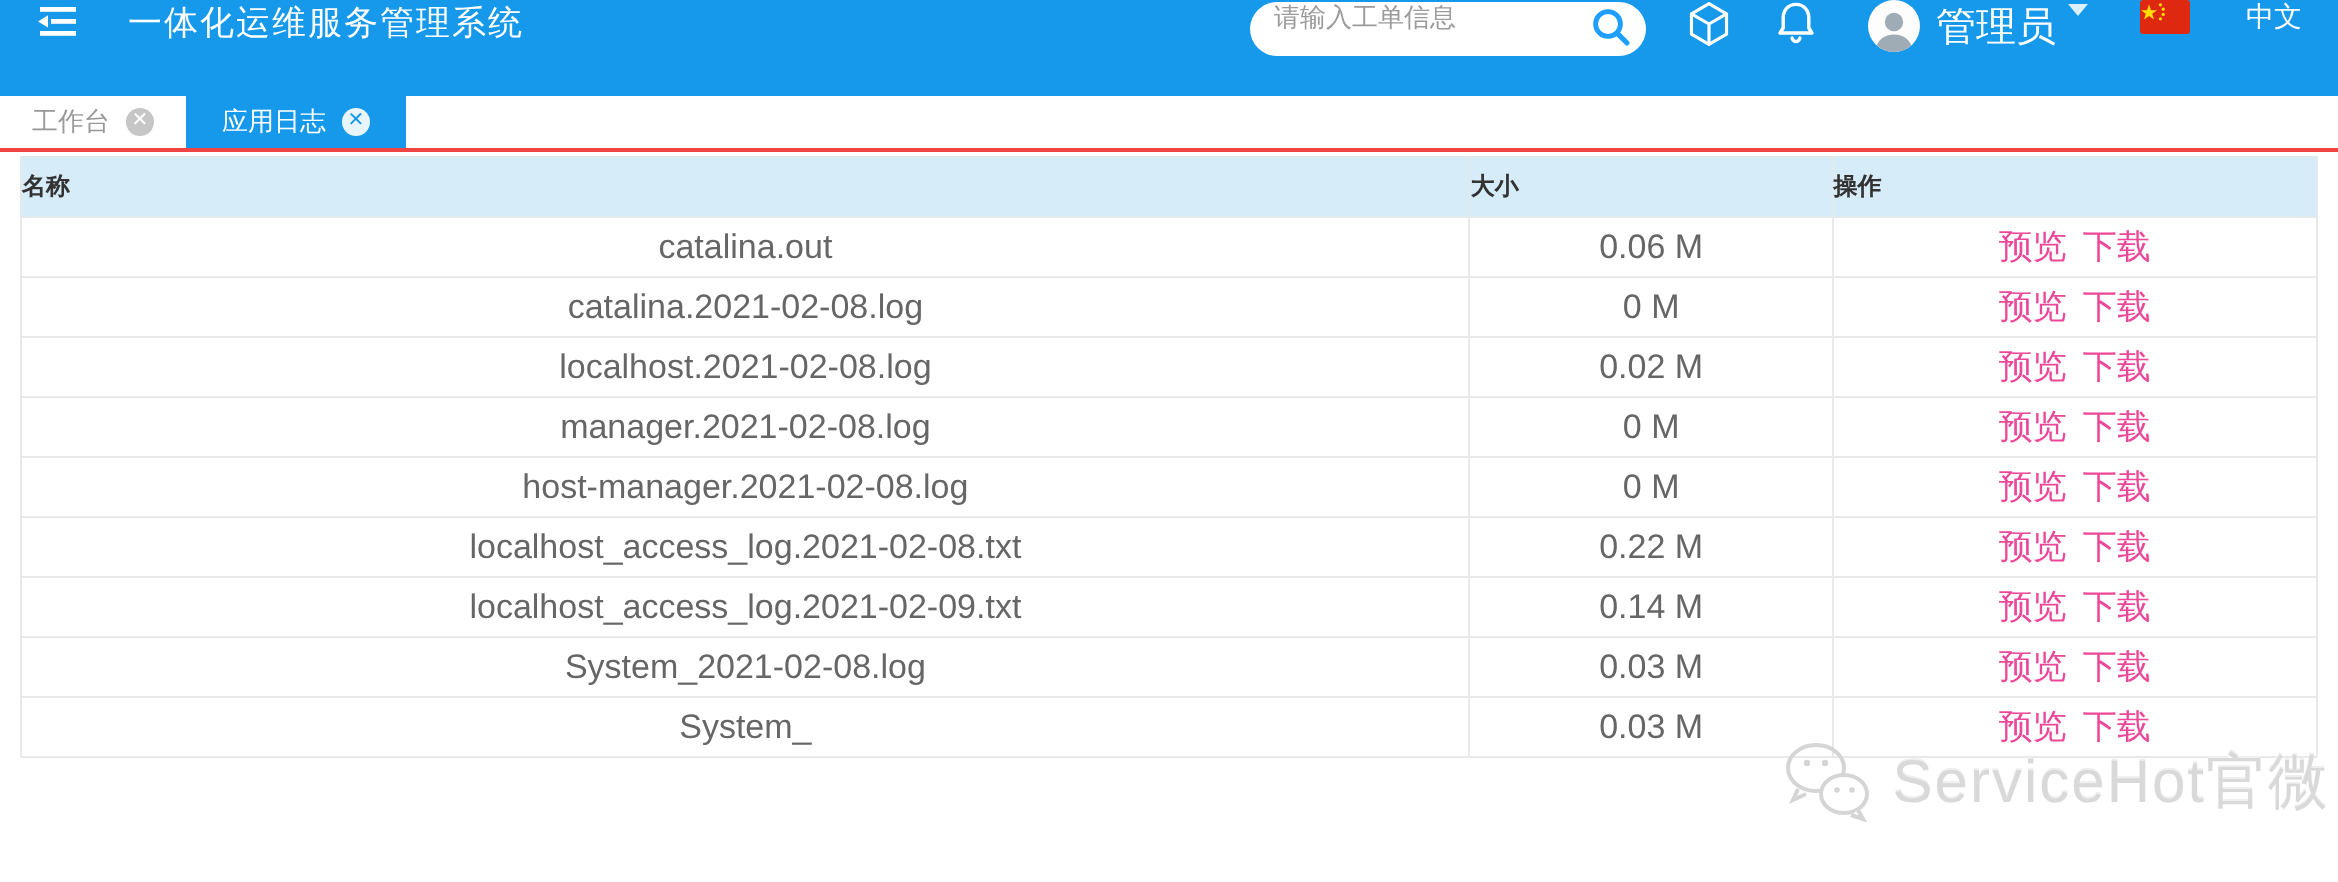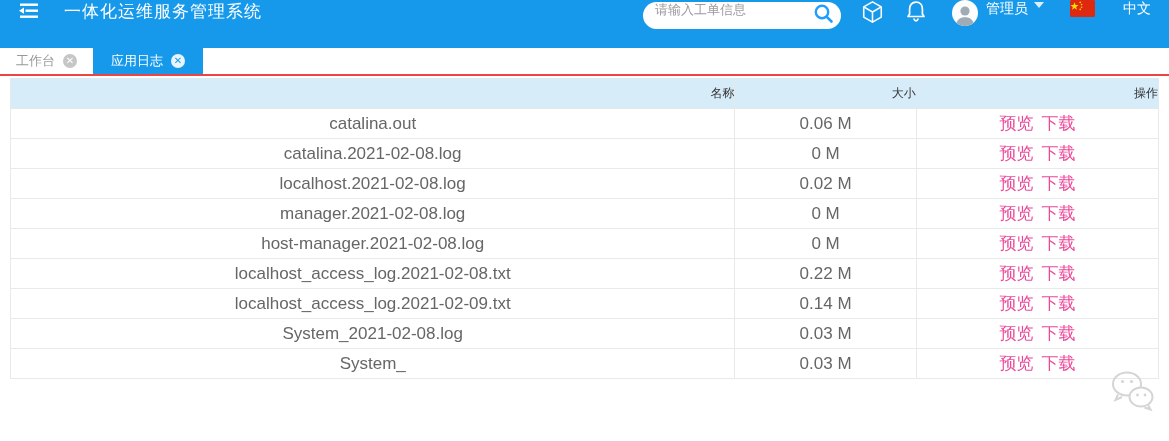--- a/index.html
+++ b/index.html
@@ -15,42 +15,42 @@
   .header-spacer { flex:1; }
   .search-wrap { position:relative; width:198px; height:27px; margin-right:16px; }
   .search-input { width:100%; height:100%; border:none; outline:none; border-radius:14px;
                   padding:0 32px 11px 12px; font-size:13px; color:#555;
                   font-family:"Liberation Sans","DejaVu Sans",sans-serif; }
   .search-input::placeholder { color:#9b9b9b; }
   .search-btn { position:absolute; right:7px; top:3px; width:21px; height:21px; cursor:pointer; }
   .hicon { margin-left:22px; display:flex; align-items:center; cursor:pointer; }
   .avatar { width:26px; height:26px; border-radius:50%; background:#fdfdfd; overflow:hidden;
             margin-left:26px; display:flex; align-items:flex-end; justify-content:center; }
-  .username { font-size:14px; margin-left:8px; white-space:nowrap; }
+  .username { font-size:20px; margin-left:8px; white-space:nowrap; }
   .caret { width:0; height:0; border-left:5px solid transparent; border-right:5px solid transparent;
            border-top:6px solid rgba(255,255,255,.85); margin-left:6px; margin-top:2px; }
   .flag { margin-left:26px; display:flex; align-items:center; }
   .lang { font-size:14px; margin-left:28px; white-space:nowrap; }
 
   
   .tabbar { height:28px; background:#fff; border-bottom:2px solid #ef4444;
             display:flex; align-items:stretch; }
   .tab { display:flex; align-items:center; padding:0 16px; font-size:13px; color:#999;
          cursor:pointer; white-space:nowrap; }
   .tab .tab-close { width:14px; height:14px; border-radius:50%; background:#c6c6c6; color:#fff;
          font-size:10px; line-height:14px; text-align:center; margin-left:8px; cursor:pointer;
          font-family:"DejaVu Sans",sans-serif; }
   .tab.active { background:#1799EB; color:#fff; padding:0 18px; }
   .tab.active .tab-close { background:rgba(255,255,255,.9); color:#1799EB; }
 
   
   .content { margin:2px 10px 0 10px; position:relative; }
   table.log-table { width:100%; border-collapse:collapse; table-layout:fixed; }
-  .log-table th { background:#d7ecf9; height:30px; font-size:12px; font-weight:400; color:#333;
-                  border:1px solid #e4e9ec; border-top:1px solid #dbe9f2; text-align:right; }
+  .log-table th { background:#d7ecf9; height:30px; font-size:12px; font-weight:700; color:#333;
+                  border:1px solid #e4e9ec; border-top:1px solid #dbe9f2; text-align:left; }
   .log-table td { height:30px; font-size:17px; color:#666; border:1px solid #e9e9e9;
                   text-align:center; background:#fff; }
   .col-name { width:63.1%; } .col-size { width:15.8%; } .col-ops { width:21.1%; }
   .oplink { color:#ec4899; text-decoration:none; margin:0 4px; cursor:pointer; }
 
   
   .watermark { position:absolute; top:364px; right:4px; display:flex; align-items:center;
                pointer-events:none; color:#d7d7d7; }
   .watermark-text { font-size:30px; letter-spacing:1px; color:#d9d9d9;
                     text-shadow:0 1px 0 #ffffff, 0 -1px 0 #efefef; }
@@ -202,15 +202,16 @@
           <path d="M11 26.5 L8.5 32 L15 29" fill="#fff" stroke="#d5d5d5"></path>
           <ellipse cx="34" cy="29" rx="11.5" ry="9.5" fill="#fff"></ellipse>
           <path d="M41 37 L43.5 41.5 L37.5 39.5" fill="#fff" stroke="#d5d5d5"></path>
         </g>
         <circle cx="15.5" cy="13.5" r="1.6" fill="#d5d5d5"></circle>
         <circle cx="24.5" cy="13.5" r="1.6" fill="#d5d5d5"></circle>
         <circle cx="30.5" cy="27" r="1.4" fill="#d5d5d5"></circle>
         <circle cx="38" cy="27" r="1.4" fill="#d5d5d5"></circle>
       </svg>
     </span>
+    <span class="watermark-text">ServiceHot官微</span>
   </div>
 
 </div>
 
 </body></html>

